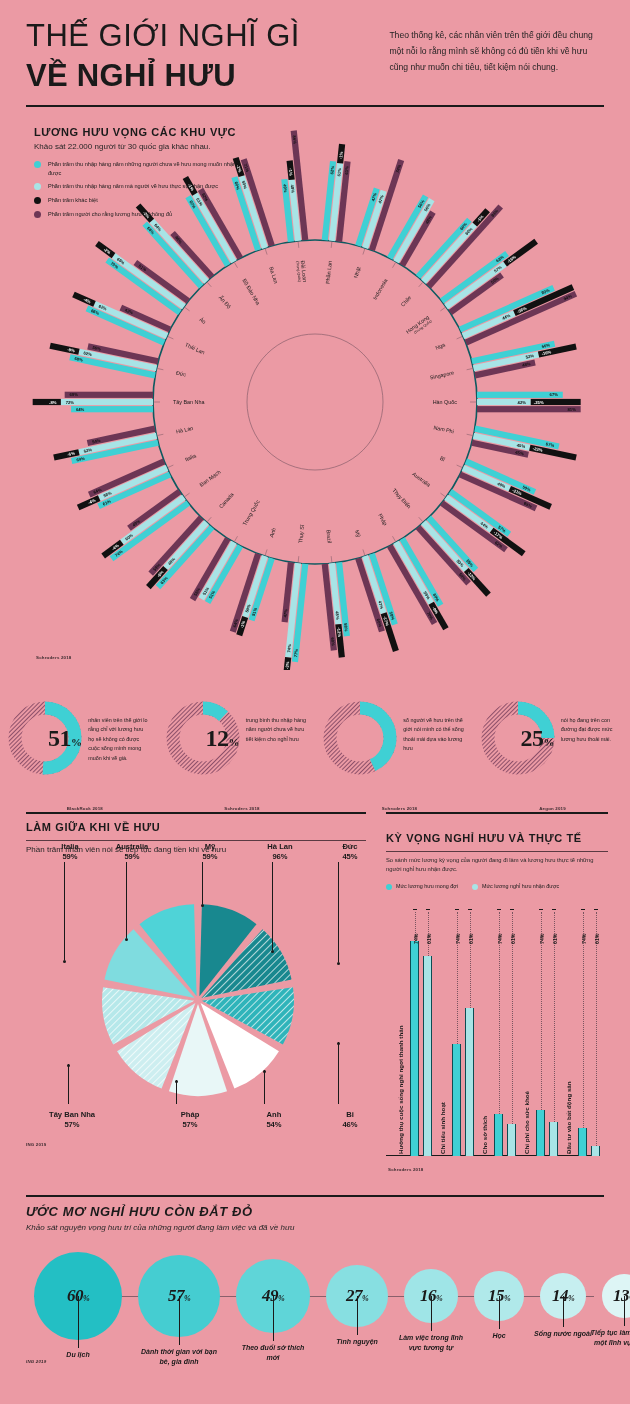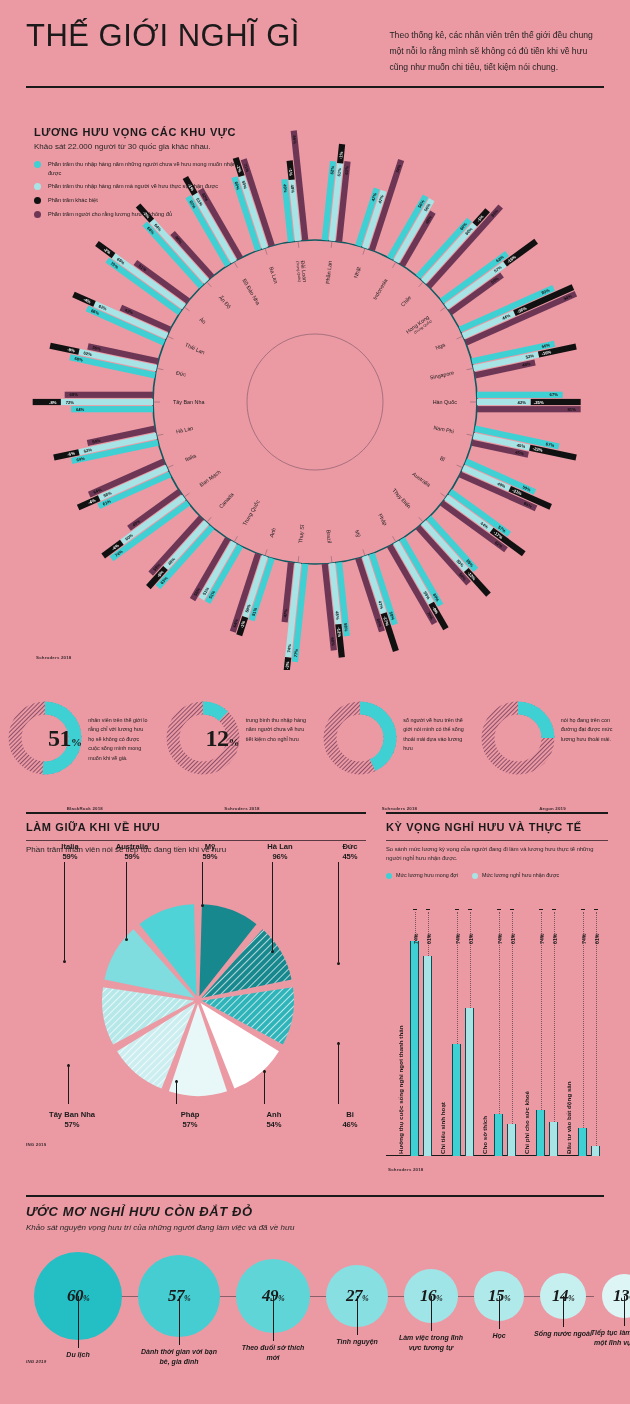--- a/index.html
+++ b/index.html
@@ -107,20 +107,21 @@
   .connector { position: absolute; height: 1px; background: #8a5f6b; }
 </style>
 </head>
 <body>
 
 <div class="page">
 
   <div class="header">
     <div class="title-block">
       <div class="title-l1">THẾ GIỚI NGHĨ GÌ</div>
+      <div class="title-l2">VỀ NGHỈ HƯU</div>
     </div>
     <div class="intro">Theo thống kê, các nhân viên trên thế giới đều chung một nỗi lo rằng mình sẽ không có đủ tiền khi về hưu cũng như muốn chi tiêu, tiết kiệm nói chung.</div>
   </div>
   <div class="rule"></div>
 
   <div class="rad-head">
     <div class="sect-title">LƯƠNG HƯU VỌNG CÁC KHU VỰC</div>
     <div class="sect-sub">Khảo sát 22.000 người từ 30 quốc gia khác nhau.</div>
     <div class="legend" id="radial-legend">
         <div class="lg-row">
@@ -557,36 +558,39 @@
         <svg width="76" height="76" class="donut-svg">
           <defs>
             <pattern id="hatch3" width="3" height="3" patternUnits="userSpaceOnUse" patternTransform="rotate(45)">
               <rect width="3" height="3" fill="#eb9aa4"></rect>
               <line x1="0" y1="0" x2="0" y2="3" stroke="#6d3655" stroke-width="1.5"></line>
             </pattern>
           </defs>
           <circle cx="38" cy="38" r="30" fill="none" stroke="url(#hatch3)" stroke-width="13"></circle>
           <circle cx="38" cy="38" r="30" fill="none" stroke="#3fd0d4" stroke-width="13" stroke-dasharray="47.12388980384689 188.49555921538757" transform="rotate(-90 38 38)"></circle>
         </svg>
+        <div class="donut-num">
+          <div class="dn-inner">25<span class="dn-pct">%</span></div>
+        </div>
         <div class="donut-cap">nói họ đang trên con đường đạt được mức lương hưu thoải mái.</div>
         <div class="src donut-src">Aegon 2019</div>
       </div>
     </div>
 
   <div class="mid">
     <div class="mid-left">
       <div class="hr-top"></div>
       <div class="sect-title" style="margin-top:7px">LÀM GIỮA KHI VỀ HƯU</div>
       <div class="hr-thin"></div>
       <div class="sect-sub">Phần trăm nhân viên nói sẽ tiếp tục đang tiền khi về hưu</div>
     </div>
 
     <div class="mid-right">
       <div class="hr-top"></div>
-      <div class="sect-title" style="margin-top:7px">KỲ VỌNG NGHỈ HƯU VÀ THỰC TẾ</div>
+      <div class="sect-title" style="margin-top:18px">KỲ VỌNG NGHỈ HƯU VÀ THỰC TẾ</div>
       <div class="hr-thin"></div>
       <div class="sect-sub" style="font-size:5.8px;line-height:1.6">So sánh mức lương kỳ vọng của người đang đi làm và lương hưu thực tế những người nghỉ hưu nhận được.</div>
       <div class="bc-legend" id="bars-legend">
           <div class="bcl">
             <span class="dot" style="background: rgb(63, 208, 212); width: 6px; height: 6px;"></span>
             <span>Mức lương hưu mong đợi</span>
           </div>
           <div class="bcl">
             <span class="dot" style="background: rgb(168, 228, 230); width: 6px; height: 6px;"></span>
             <span>Mức lương nghỉ hưu nhận được</span>

